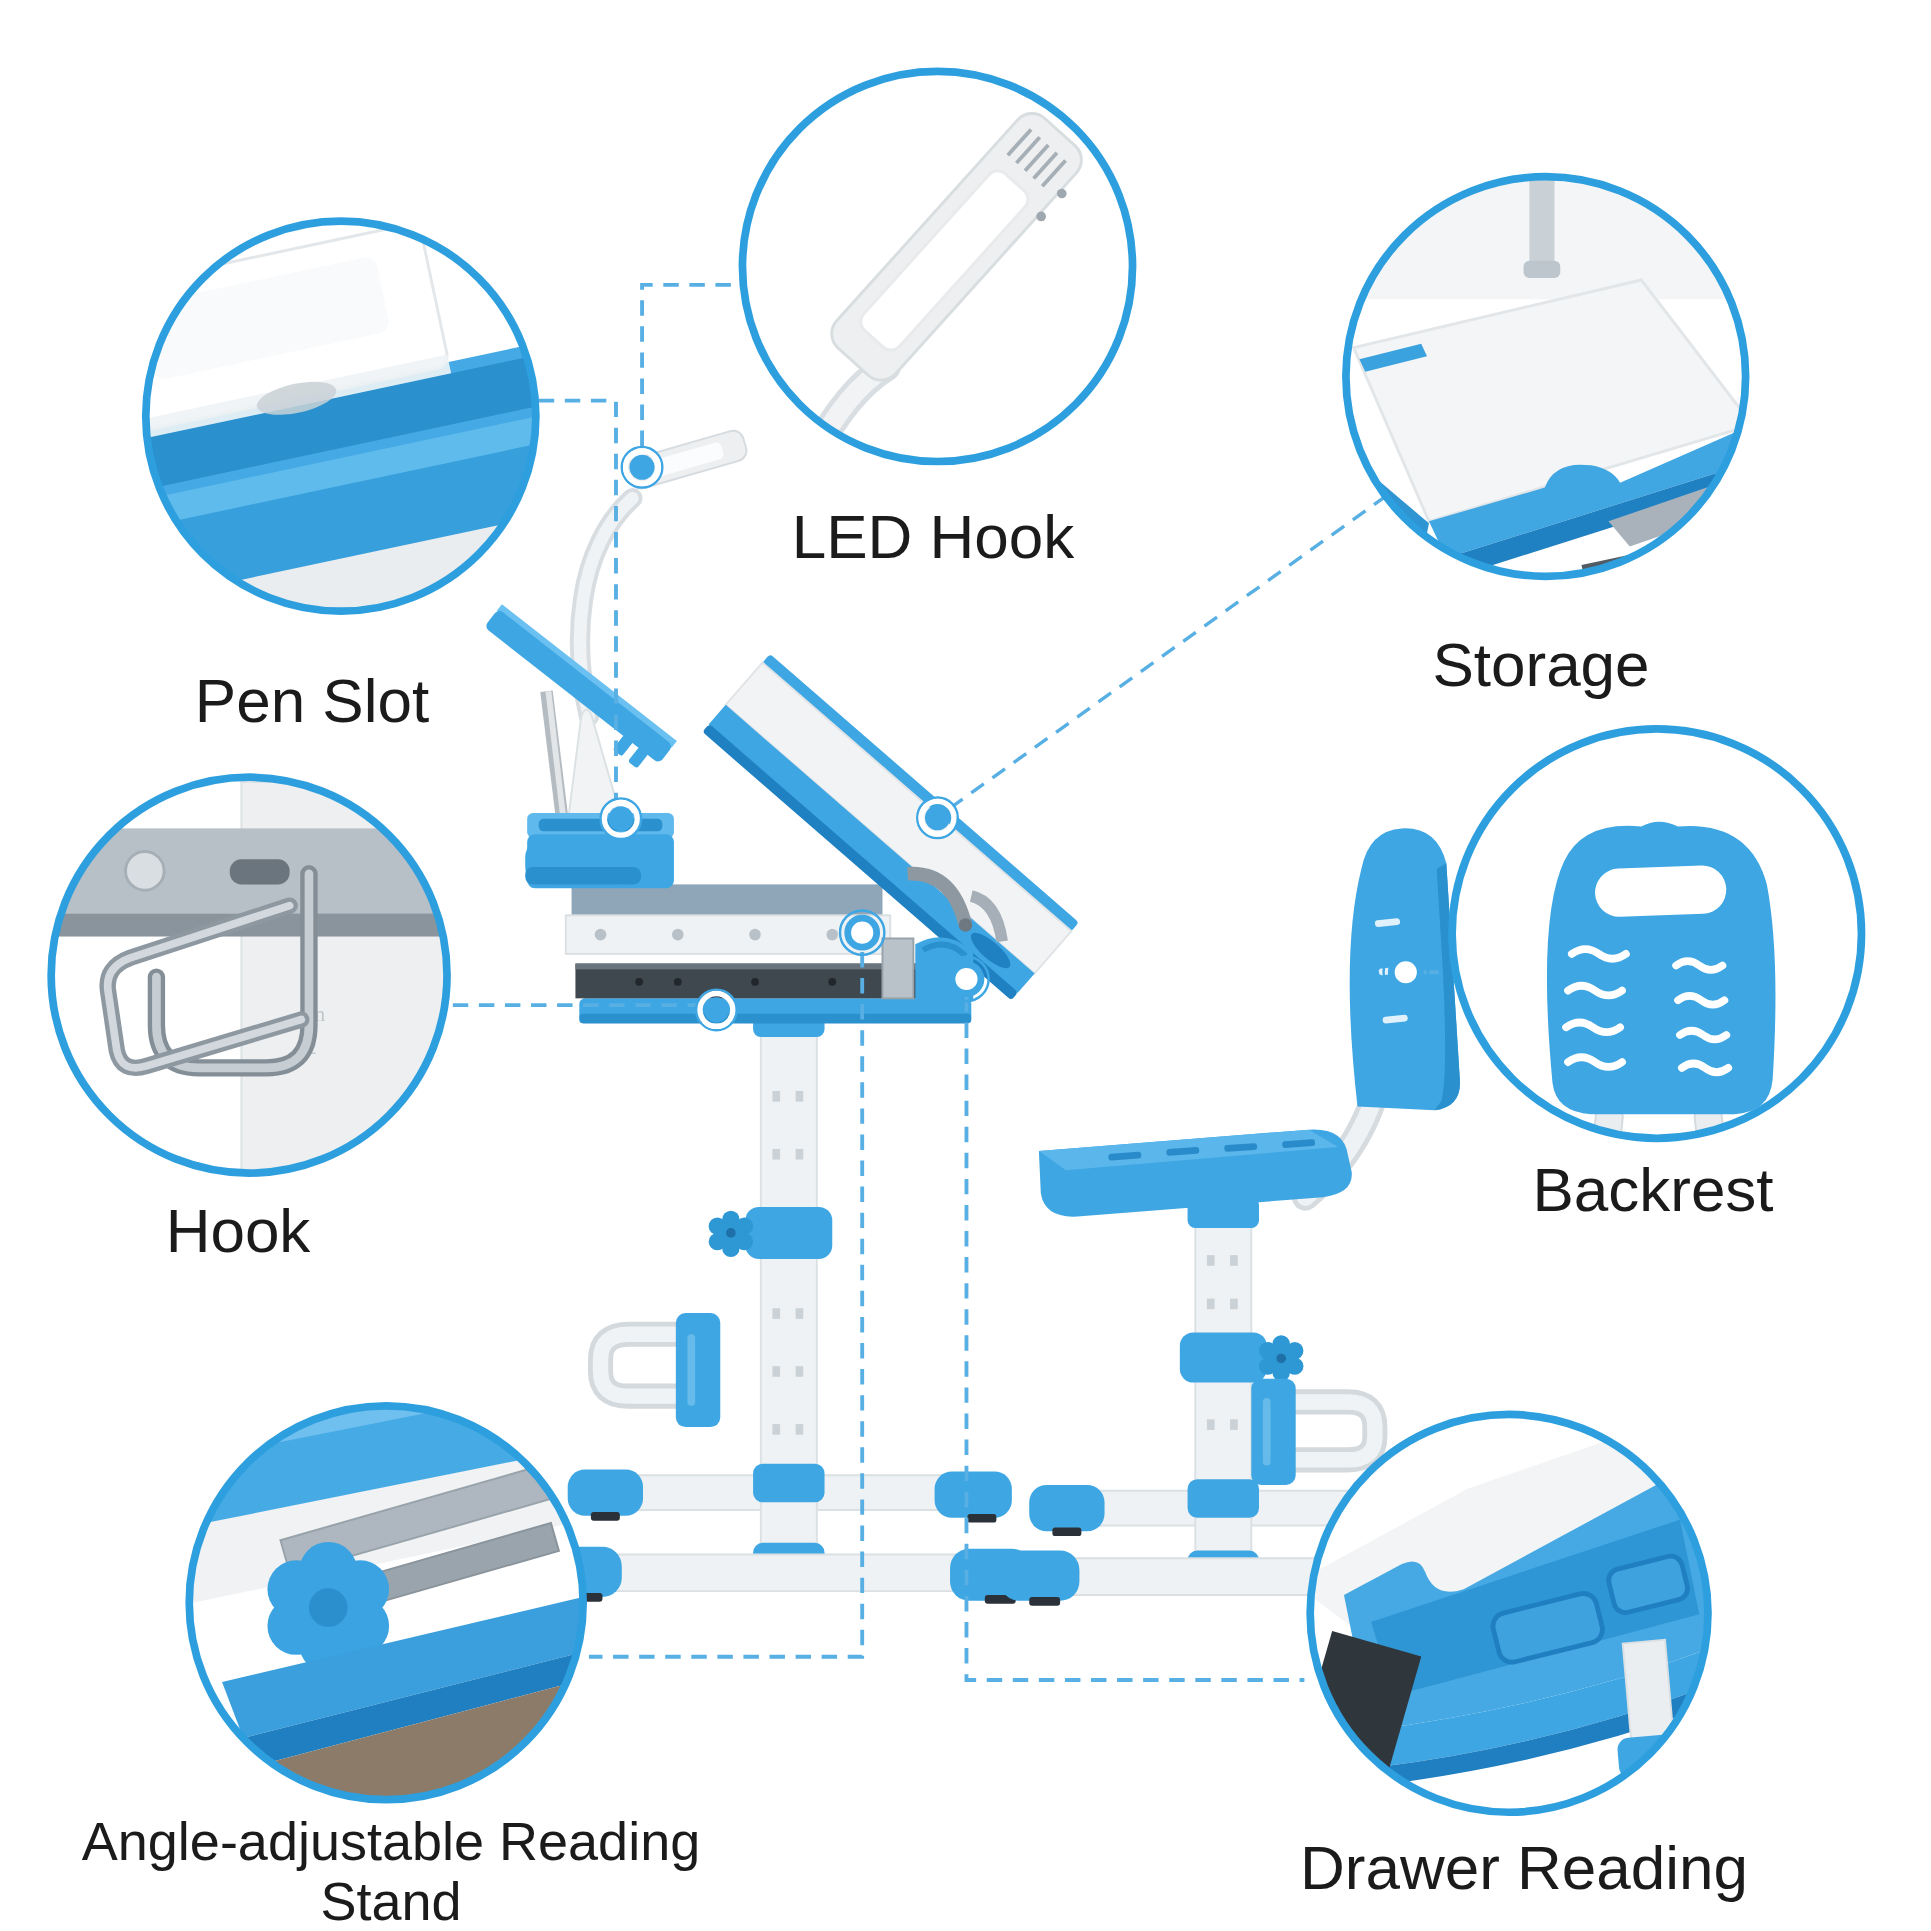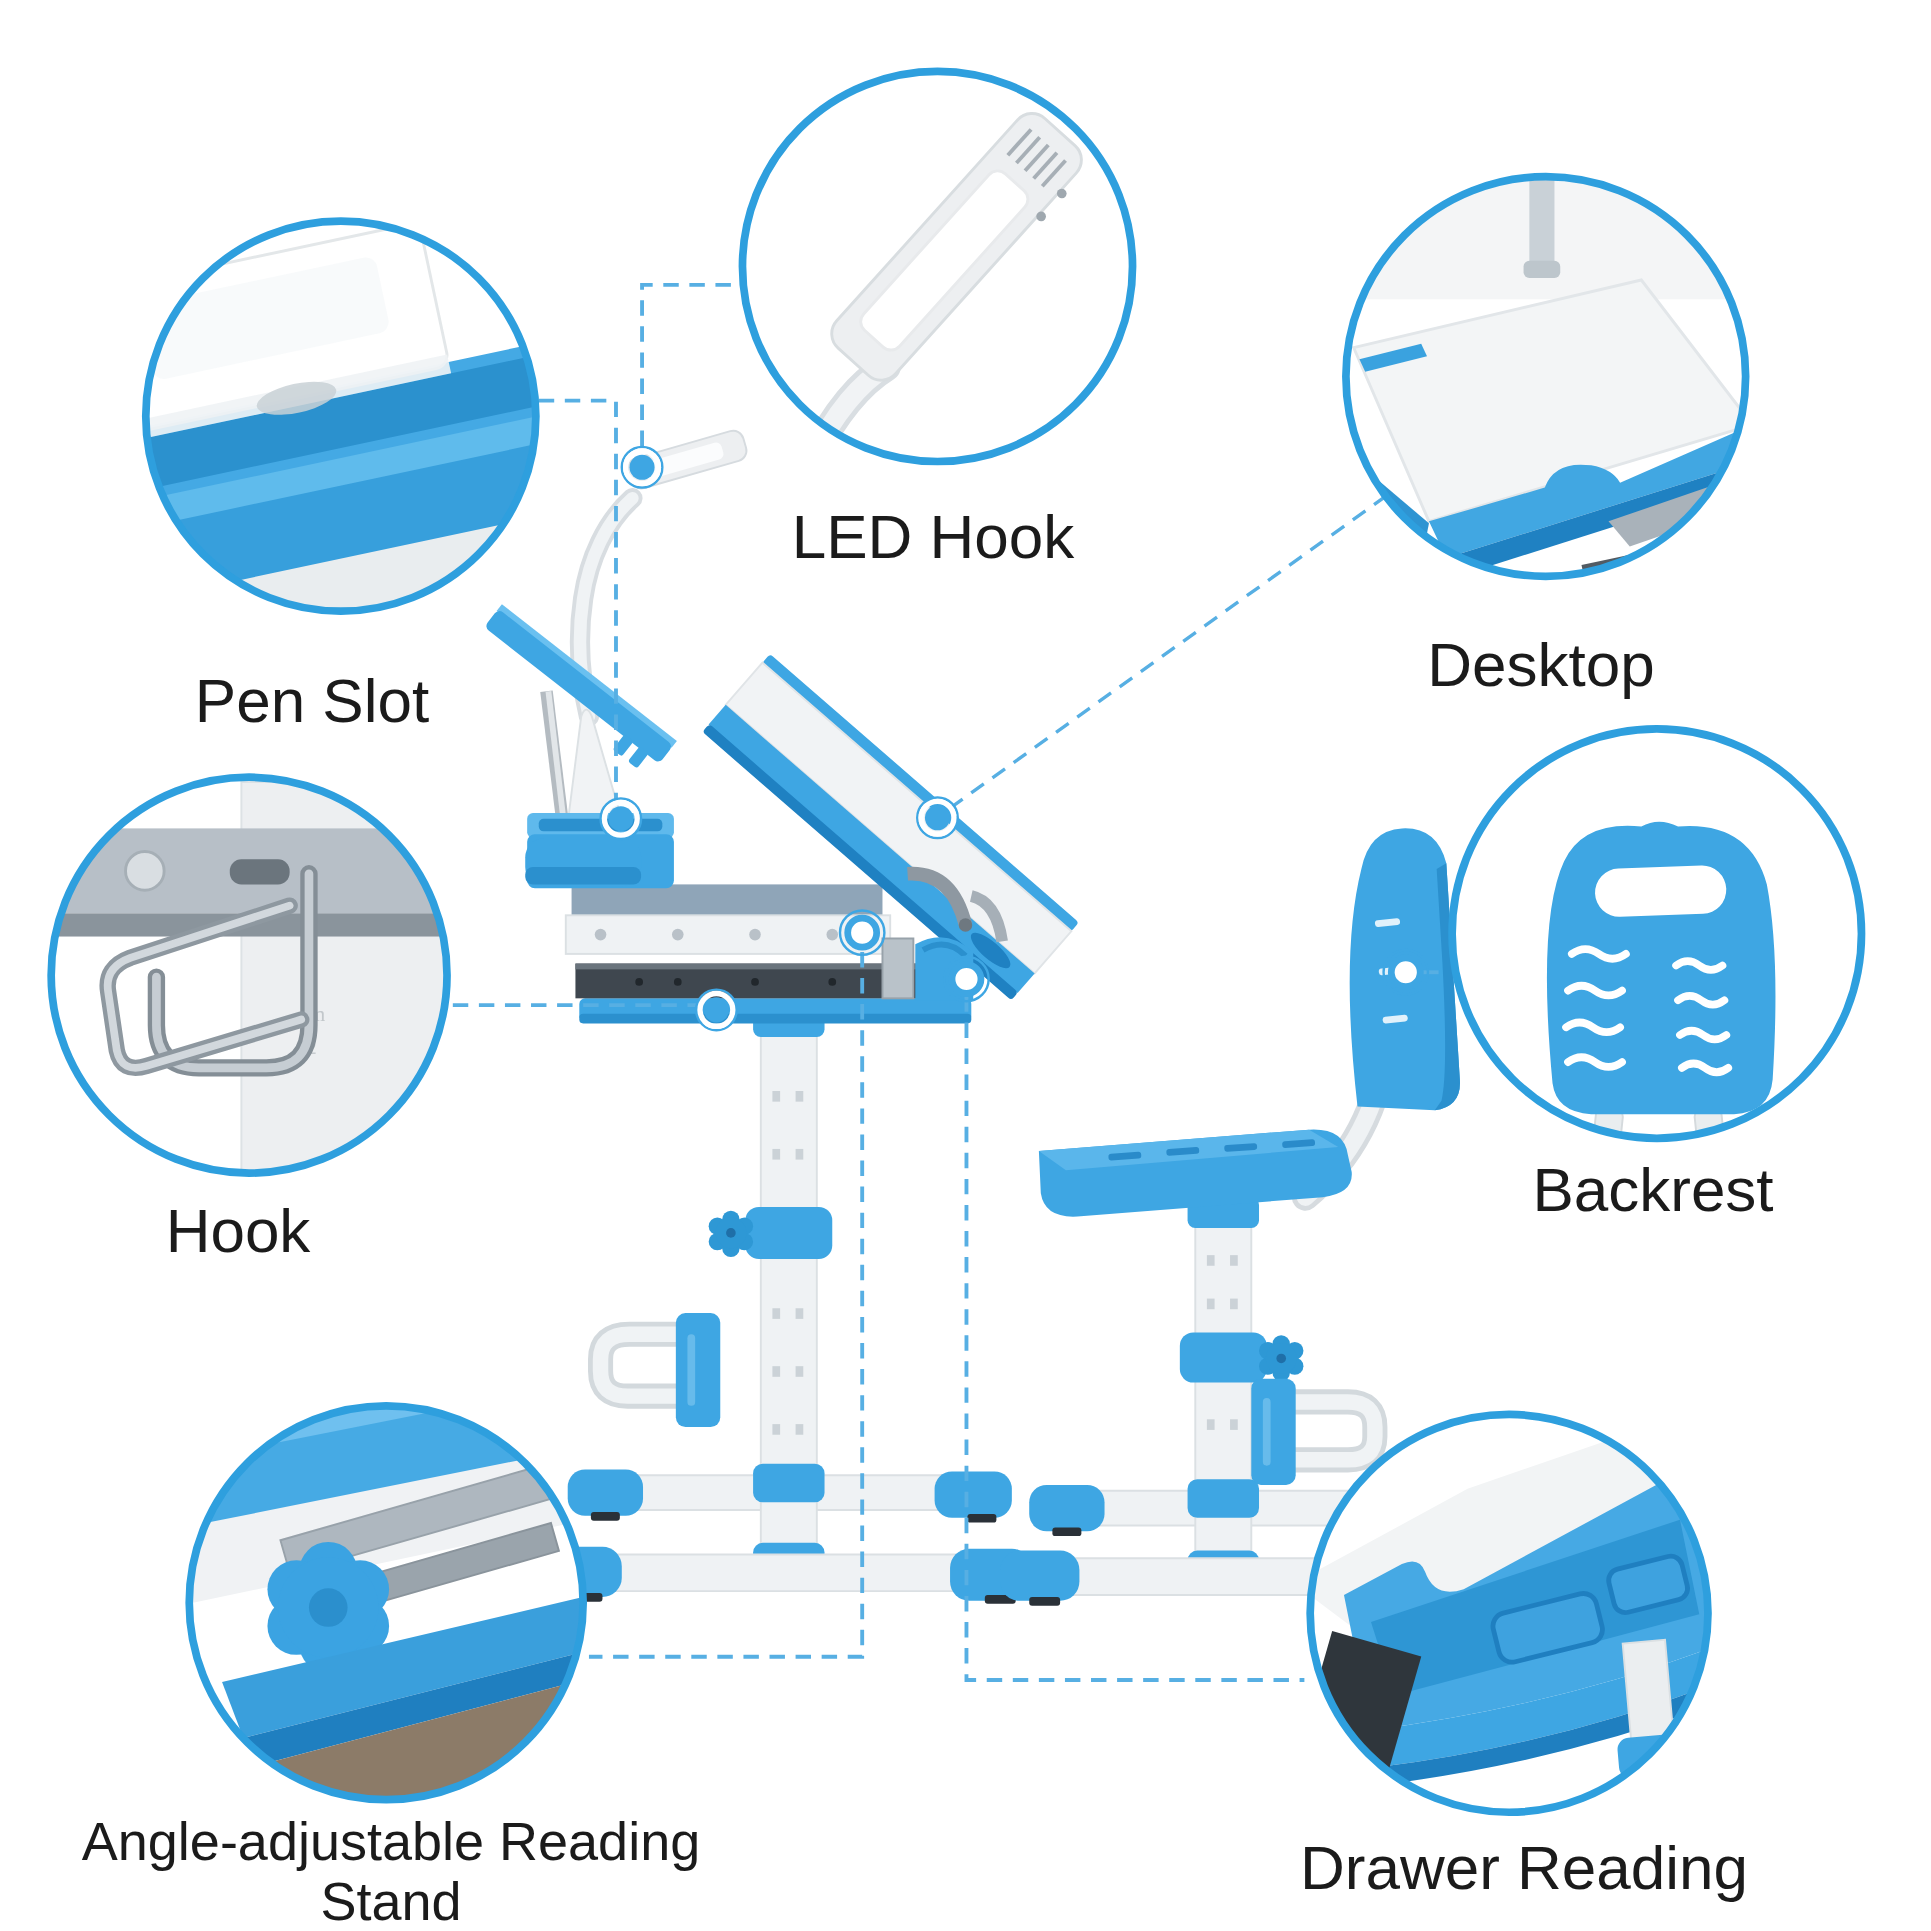--- a/index.html
+++ b/index.html
@@ -440,21 +440,21 @@
         <rect x="1676" y="1798" width="66" height="42" rx="12" fill="#3EA6E3" transform="rotate(-5 1709 1819)"></rect>
         <rect x="1640" y="1828" width="200" height="34" rx="17" fill="#EFF2F4" stroke="#DBE0E3" stroke-width="2" transform="rotate(-22 1740 1845)"></rect>
       </g>
     </g>
     <circle cx="1563" cy="1671" r="206" fill="none" stroke="#2E9FDE" stroke-width="8"></circle>
   </g>
 </svg>
 
   <div class="label" style="left:312px; top:666px;">Pen Slot</div>
   <div class="label" style="left:933px; top:502px;">LED Hook</div>
-  <div class="label" style="left:1541px;top:630px;">Desktop</div>
+  <div class="label" style="left:1541px;top:630px;">Storage</div>
   <div class="label" style="left:238px; top:1196px;">Hook</div>
   <div class="label" style="left:1653px;top:1155px;">Backrest</div>
   <div class="label two-line" style="left:391px; top:1811px;">
     <span class="ln">Angle-adjustable Reading</span>
     <span class="ln">Stand</span>
   </div>
   <div class="label" style="left:1524px;top:1833px;">Drawer Reading</div>
 
 </div>
 

